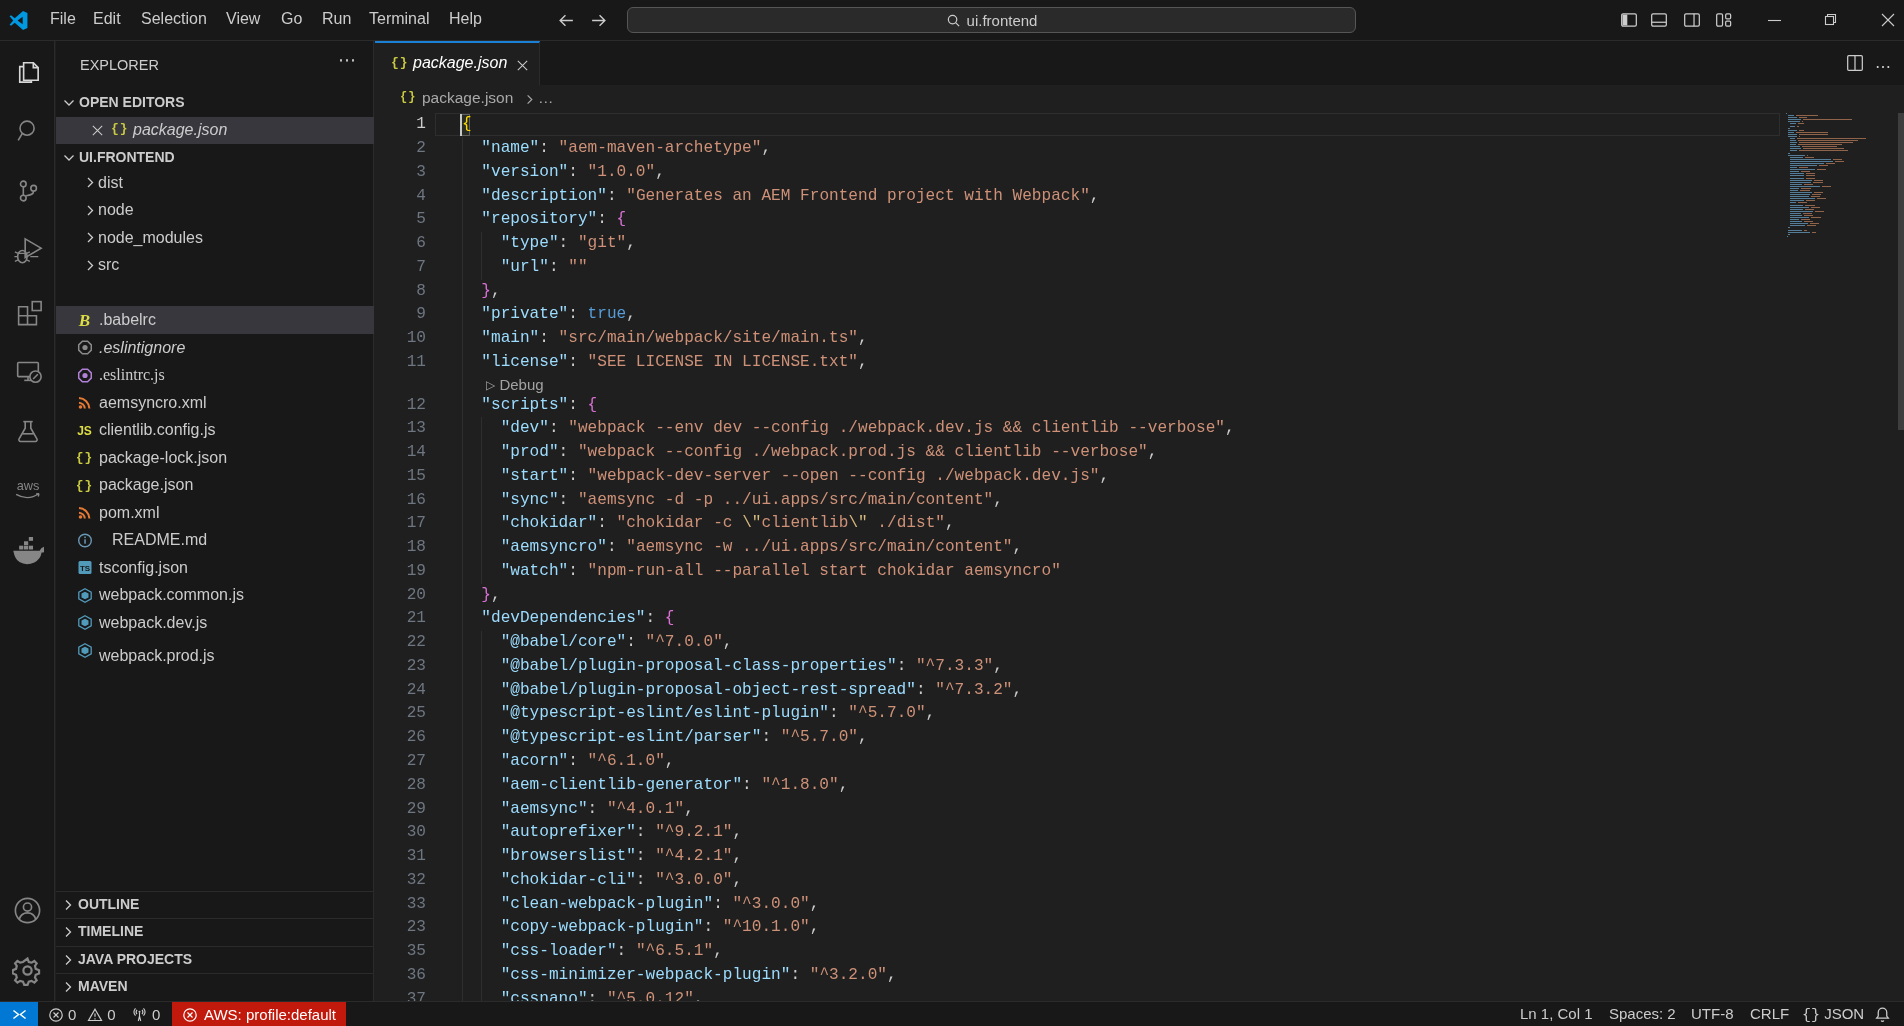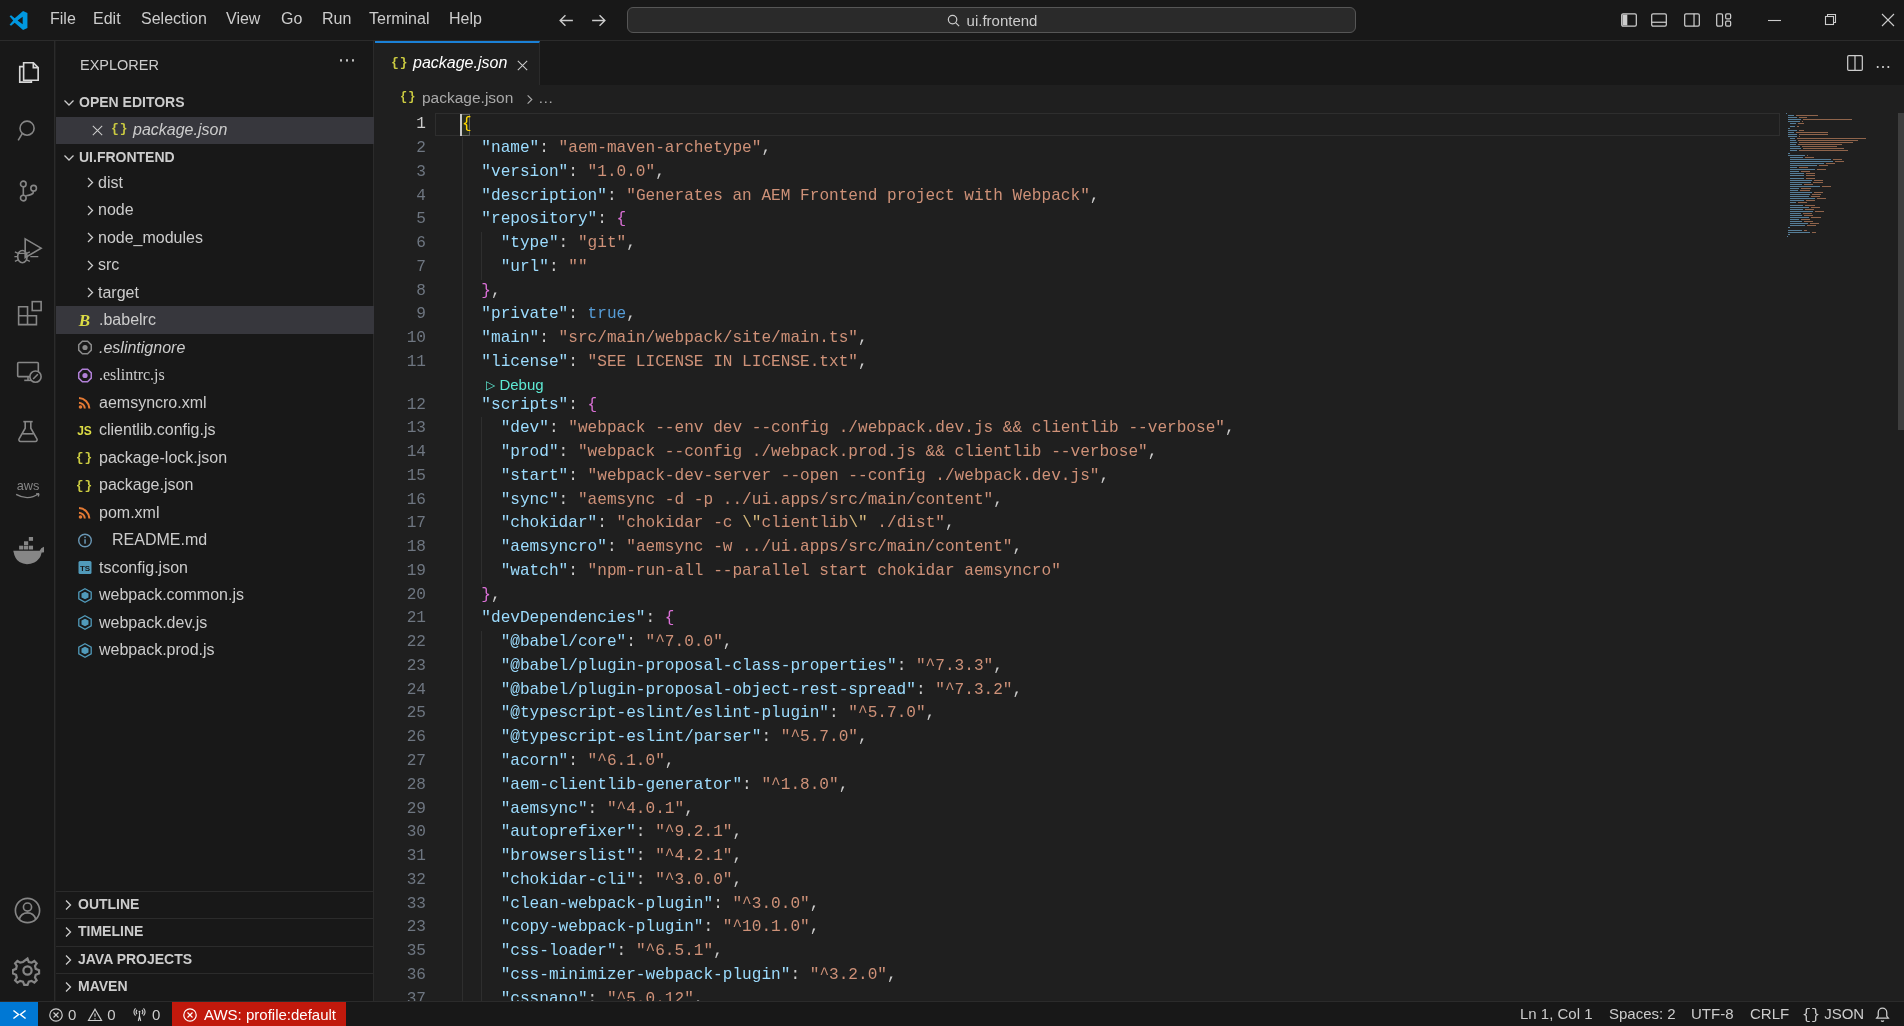--- a/index.html
+++ b/index.html
@@ -205,28 +205,20 @@
           <span style="position:absolute;left:42px;">node_modules</span>
         </div>
         <div class="trow" style="top:210.4px;">
           <span class="ti" style="left:25px">
             <svg width="16" height="16" viewBox="0 0 16 16" fill="none" stroke="#cccccc" stroke-width="1.3">
               <path d="M6 3.5 L10.5 8 L6 12.5"></path>
             </svg>
           </span>
           <span style="position:absolute;left:42px;">src</span>
         </div>
-        <div class="trow" style="top:237.9px;">
-          <span class="ti" style="left:25px">
-            <svg width="16" height="16" viewBox="0 0 16 16" fill="none" stroke="#cccccc" stroke-width="1.3">
-              <path d="M6 3.5 L10.5 8 L6 12.5"></path>
-            </svg>
-          </span>
-          <span style="position:absolute;left:42px;">target</span>
-        </div>
         <div class="trow" style="top:265.4px;background:#37373d;">
           <span class="ti" style="left:20px">
             <span style="color:#dcdc45;font-style:italic;font-weight:bold;font-family:'Liberation Serif',serif;font-size:17px;">B</span>
           </span>
           <span style="position:absolute;left:43px;">.babelrc</span>
         </div>
         <div class="trow" style="top:292.9px;font-style:italic;">
           <span class="ti" style="left:20px">
             <svg width="16" height="16" viewBox="0 0 16 16">
               <polygon points="8,1.2 12.8,3.2 14.8,8 12.8,12.8 8,14.8 3.2,12.8 1.2,8 3.2,3.2" fill="none" stroke="#8a8a8a" stroke-width="1.5" transform="rotate(22.5 8 8)"></polygon>
@@ -319,21 +311,21 @@
           </span>
           <span style="position:absolute;left:43px;">webpack.dev.js</span>
         </div>
         <div class="trow" style="top:595.4px;">
           <span class="ti" style="left:20px">
             <svg width="16" height="16" viewBox="0 0 16 16">
               <path d="M8 1.2 L14.2 4.6 L14.2 11.4 L8 14.8 L1.8 11.4 L1.8 4.6 Z" fill="none" stroke="#519aba" stroke-width="1.3"></path>
               <path d="M8 4.2 L11.5 6.1 L11.5 9.9 L8 11.8 L4.5 9.9 L4.5 6.1 Z" fill="#519aba"></path>
             </svg>
           </span>
-          <span style="position:absolute;left:43px;">webpack.prod.js</span>
+          <span style="position:absolute;left:43px;margin-top:6px;">webpack.prod.js</span>
         </div>
       </div>
   <div style="position:absolute;left:0;top:849.5px;width:318px;height:27.5px;border-top:1px solid #2b2b2b;">
         <span style="position:absolute;left:4px;top:5px;"><svg width="16" height="16" viewBox="0 0 16 16" fill="none" stroke="#cccccc" stroke-width="1.3">
             <path d="M6 3.5 L10.5 8 L6 12.5"></path>
           </svg></span>
         <span style="position:absolute;left:22px;top:4px;font-size:14px;font-weight:bold;color:#cccccc;">OUTLINE</span>
       </div>
       <div style="position:absolute;left:0;top:877px;width:318px;height:27.5px;border-top:1px solid #2b2b2b;">
         <span style="position:absolute;left:4px;top:5px;"><svg width="16" height="16" viewBox="0 0 16 16" fill="none" stroke="#cccccc" stroke-width="1.3">
@@ -435,21 +427,21 @@
     <div class="cl" style="top:137.0px"><span style="color:#cccccc">  </span><span style="color:#9cdcfe">"name"</span><span style="color:#cccccc">: </span><span style="color:#ce9178">"aem-maven-archetype"</span><span style="color:#cccccc">,</span></div>
     <div class="cl" style="top:160.7px"><span style="color:#cccccc">  </span><span style="color:#9cdcfe">"version"</span><span style="color:#cccccc">: </span><span style="color:#ce9178">"1.0.0"</span><span style="color:#cccccc">,</span></div>
     <div class="cl" style="top:184.5px"><span style="color:#cccccc">  </span><span style="color:#9cdcfe">"description"</span><span style="color:#cccccc">: </span><span style="color:#ce9178">"Generates an AEM Frontend project with Webpack"</span><span style="color:#cccccc">,</span></div>
     <div class="cl" style="top:208.2px"><span style="color:#cccccc">  </span><span style="color:#9cdcfe">"repository"</span><span style="color:#cccccc">: </span><span style="color:#da70d6">{</span></div>
     <div class="cl" style="top:232.0px"><span style="color:#cccccc">    </span><span style="color:#9cdcfe">"type"</span><span style="color:#cccccc">: </span><span style="color:#ce9178">"git"</span><span style="color:#cccccc">,</span></div>
     <div class="cl" style="top:255.8px"><span style="color:#cccccc">    </span><span style="color:#9cdcfe">"url"</span><span style="color:#cccccc">: </span><span style="color:#ce9178">""</span></div>
     <div class="cl" style="top:279.5px"><span style="color:#cccccc">  </span><span style="color:#da70d6">}</span><span style="color:#cccccc">,</span></div>
     <div class="cl" style="top:303.3px"><span style="color:#cccccc">  </span><span style="color:#9cdcfe">"private"</span><span style="color:#cccccc">: </span><span style="color:#569cd6">true</span><span style="color:#cccccc">,</span></div>
     <div class="cl" style="top:327.0px"><span style="color:#cccccc">  </span><span style="color:#9cdcfe">"main"</span><span style="color:#cccccc">: </span><span style="color:#ce9178">"src/main/webpack/site/main.ts"</span><span style="color:#cccccc">,</span></div>
     <div class="cl" style="top:350.8px"><span style="color:#cccccc">  </span><span style="color:#9cdcfe">"license"</span><span style="color:#cccccc">: </span><span style="color:#ce9178">"SEE LICENSE IN LICENSE.txt"</span><span style="color:#cccccc">,</span></div>
-    <div style="position:absolute;left:486px;top:374.6px;height:19px;line-height:19px;font-family:'Liberation Sans',sans-serif;font-size:15px;color:#5eead4;"><span style="font-size:12px;position:relative;top:-1px;">▷</span> Debug</div>
+    <div style="position:absolute;left:486px;top:374.6px;height:19px;line-height:19px;font-family:'Liberation Sans',sans-serif;font-size:15px;color:#a3a3a3;"><span style="font-size:12px;position:relative;top:-1px;">▷</span> Debug</div>
     <div class="cl" style="top:393.6px"><span style="color:#cccccc">  </span><span style="color:#9cdcfe">"scripts"</span><span style="color:#cccccc">: </span><span style="color:#da70d6">{</span></div>
     <div class="cl" style="top:417.3px"><span style="color:#cccccc">    </span><span style="color:#9cdcfe">"dev"</span><span style="color:#cccccc">: </span><span style="color:#ce9178">"webpack --env dev --config ./webpack.dev.js &amp;&amp; clientlib --verbose"</span><span style="color:#cccccc">,</span></div>
     <div class="cl" style="top:441.1px"><span style="color:#cccccc">    </span><span style="color:#9cdcfe">"prod"</span><span style="color:#cccccc">: </span><span style="color:#ce9178">"webpack --config ./webpack.prod.js &amp;&amp; clientlib --verbose"</span><span style="color:#cccccc">,</span></div>
     <div class="cl" style="top:464.8px"><span style="color:#cccccc">    </span><span style="color:#9cdcfe">"start"</span><span style="color:#cccccc">: </span><span style="color:#ce9178">"webpack-dev-server --open --config ./webpack.dev.js"</span><span style="color:#cccccc">,</span></div>
     <div class="cl" style="top:488.6px"><span style="color:#cccccc">    </span><span style="color:#9cdcfe">"sync"</span><span style="color:#cccccc">: </span><span style="color:#ce9178">"aemsync -d -p ../ui.apps/src/main/content"</span><span style="color:#cccccc">,</span></div>
     <div class="cl" style="top:512.4px"><span style="color:#cccccc">    </span><span style="color:#9cdcfe">"chokidar"</span><span style="color:#cccccc">: </span><span style="color:#ce9178">"chokidar -c </span><span style="color:#d7ba7d">\"</span><span style="color:#ce9178">clientlib</span><span style="color:#d7ba7d">\"</span><span style="color:#ce9178"> ./dist"</span><span style="color:#cccccc">,</span></div>
     <div class="cl" style="top:536.1px"><span style="color:#cccccc">    </span><span style="color:#9cdcfe">"aemsyncro"</span><span style="color:#cccccc">: </span><span style="color:#ce9178">"aemsync -w ../ui.apps/src/main/content"</span><span style="color:#cccccc">,</span></div>
     <div class="cl" style="top:559.9px"><span style="color:#cccccc">    </span><span style="color:#9cdcfe">"watch"</span><span style="color:#cccccc">: </span><span style="color:#ce9178">"npm-run-all --parallel start chokidar aemsyncro"</span></div>
     <div class="cl" style="top:583.6px"><span style="color:#cccccc">  </span><span style="color:#da70d6">}</span><span style="color:#cccccc">,</span></div>
     <div class="cl" style="top:607.4px"><span style="color:#cccccc">  </span><span style="color:#9cdcfe">"devDependencies"</span><span style="color:#cccccc">: </span><span style="color:#da70d6">{</span></div>

